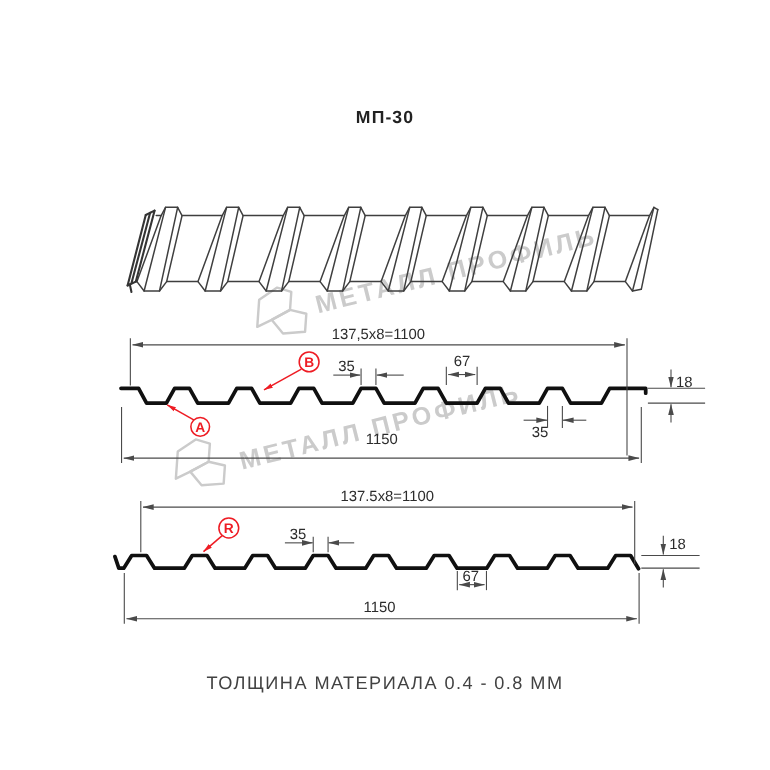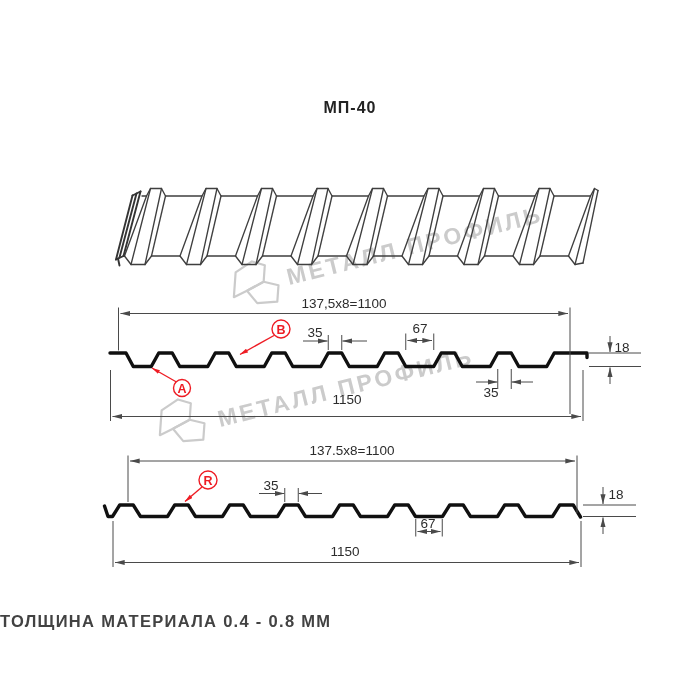--- a/index.html
+++ b/index.html
@@ -2,40 +2,40 @@
 <html><head>
 <meta charset="utf-8">
 <style>
   html,body{margin:0;padding:0;background:#fff;}
   .stage{position:relative;width:700px;height:700px;background:#ffffff;overflow:hidden;
          font-family:"Liberation Sans",sans-serif;margin:0 auto;}
   .title{position:absolute;left:0;top:57px;width:700px;text-align:center;
          font-size:31px;font-weight:900;letter-spacing:2px;color:#1c1c1c;}
   .subtitle{position:absolute;left:0;top:99px;width:700px;text-align:center;
          font-size:16px;font-weight:700;letter-spacing:1px;color:#222;}
-  .footer{position:absolute;left:0;top:612px;width:700px;
-         font-size:16.5px;font-weight:700;letter-spacing:1.3px;color:#424242;}
+  .footer{position:absolute;left:0;top:612px;width:700px;text-align:center;
+         font-size:16.5px;font-weight:400;letter-spacing:1.3px;color:#424242;}
   svg{position:absolute;left:0;top:0;}
   .ln{stroke:#3f3f3f;stroke-width:1.35;fill:none;stroke-linejoin:round;stroke-linecap:round;}
   .cut{stroke:#343434;stroke-width:1.9;fill:none;stroke-linecap:round;}
   .prof{stroke:#101010;stroke-width:3.4;fill:none;stroke-linejoin:round;stroke-linecap:round;}
   .dim,.ext{stroke:#4a4a4a;stroke-width:1;fill:none;}
   .dimtxt{font-family:"Liberation Sans",sans-serif;font-size:13.5px;fill:#2c2c2c;}
   .red{stroke:#ee1c24;stroke-width:1.4;fill:none;}
   .redtxt{font-family:"Liberation Sans",sans-serif;font-size:12.5px;font-weight:700;fill:#ee1c24;}
   .wmtxt{font-family:"Liberation Sans",sans-serif;font-size:23px;font-weight:700;
          letter-spacing:3px;fill:#cbcbcb;}
   .wmlogo{stroke:#cbcbcb;stroke-width:2.2;fill:none;stroke-linejoin:round;}
 </style>
 </head>
 <body>
 
 <div class="stage">
 
-  <div class="subtitle">МП-40</div>
+  <div class="subtitle">МП-30</div>
 
   <svg width="700" height="700" viewBox="0 0 700 700">
     <defs>
       <marker id="arrD" viewBox="0 0 10 6" refX="9.7" refY="3" markerWidth="10" markerHeight="6" orient="auto-start-reverse" markerUnits="userSpaceOnUse">
         <path d="M10,3 L0,0.45 L0,5.55 Z" fill="#4a4a4a"></path>
       </marker>
       <marker id="arrR" viewBox="0 0 10 6" refX="9.7" refY="3" markerWidth="8.5" markerHeight="5" orient="auto-start-reverse" markerUnits="userSpaceOnUse">
         <path d="M10,3 L0,0.45 L0,5.55 Z" fill="#ee1c24"></path>
       </marker>
     </defs>

